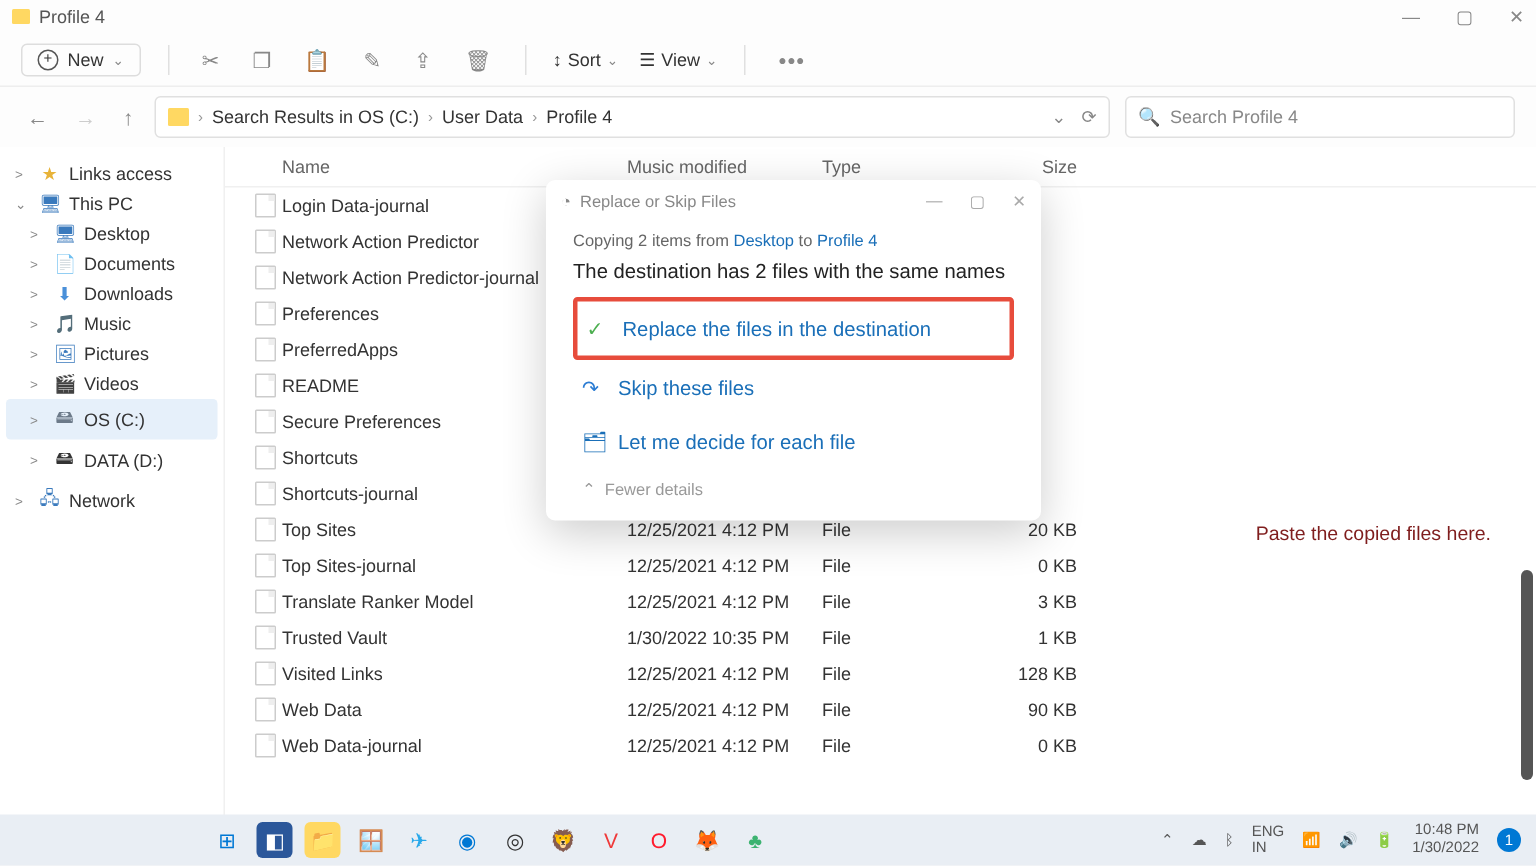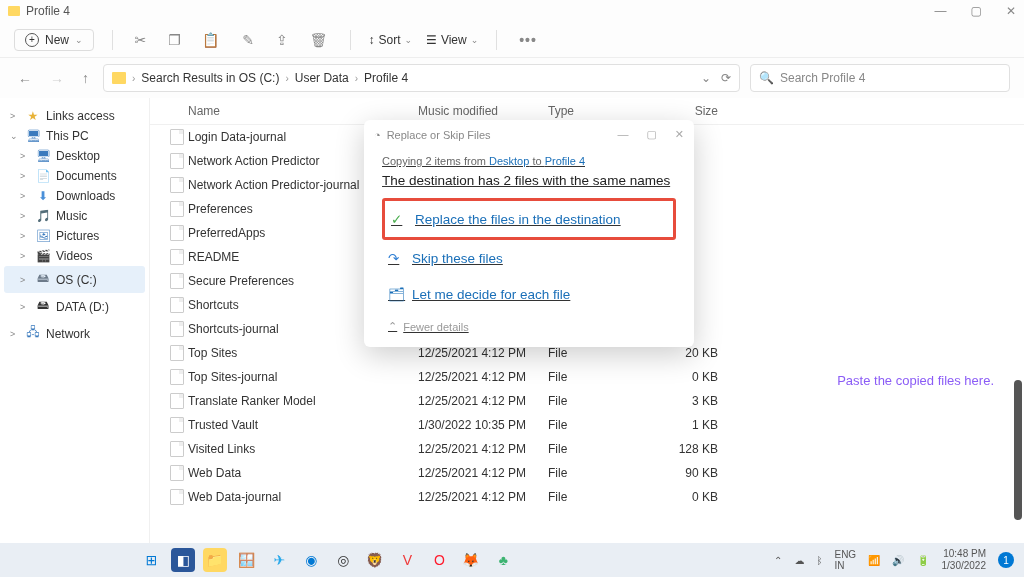--- a/index.html
+++ b/index.html
@@ -49,27 +49,27 @@
 .row { display: flex; align-items: center; padding: 4px 0 4px 20px; font-size: 12px; }
 .row .fileico { width: 14px; height: 16px; border: 1px solid #ccc; border-radius: 1px; background: #fff; margin-right: 4px; position: relative; }
 .row .fileico::after { content: ''; position: absolute; top: 0; right: 0; width: 4px; height: 4px; background: #eee; }
 
 .statusbar { height: 18px; background: #fff; border-top: 1px solid #eee; padding: 0 10px; font-size: 11px; color: #666; display: flex; align-items: center; }
 .statusbar .viewtoggle { margin-left: auto; display: flex; gap: 2px; }
 .vt { width: 14px; height: 14px; border: 1px solid #ccc; }
 .vt.active { background: #cfe4f7; }
 
 
-.annot { position: absolute; right: 30px; top: 275px; color: #8b5cf6; font-size: 13px; font-weight: 500; }
+.annot { position: absolute; right: 30px; top: 250px; color: #7f1d1d; font-size: 13px; font-weight: 500; }
 
 
 .dialog { position: absolute; left: 364px; top: 120px; width: 330px; background: #fff; border-radius: 6px; box-shadow: 0 8px 30px rgba(0,0,0,0.2); }
 .dlg-title { display: flex; align-items: center; padding: 8px 10px; font-size: 11px; color: #888; }
 .dlg-title .wbtns { margin-left: auto; display: flex; gap: 18px; color: #aaa; font-size: 11px; }
-.dlg-body { padding: 6px 18px 14px; text-decoration: underline; }
+.dlg-body { padding: 6px 18px 14px; }
 .dlg-line1 { font-size: 11px; color: #666; margin-bottom: 6px; }
 .dlg-line1 .lnk { color: #1a6fb8; }
 .dlg-head { font-size: 13.5px; color: #222; margin-bottom: 10px; }
 .dlg-opt { display: flex; align-items: center; gap: 8px; padding: 10px 6px; font-size: 13.5px; color: #1a6fb8; border-radius: 3px; }
 .dlg-opt.hl { border: 3px solid #e74c3c; }
 .dlg-opt .opico { width: 16px; }
 .check { color: #4caf50; }
 .dlg-fewer { padding: 8px 6px 0; font-size: 11px; color: #999; display: flex; align-items: center; gap: 6px; }
 
 

